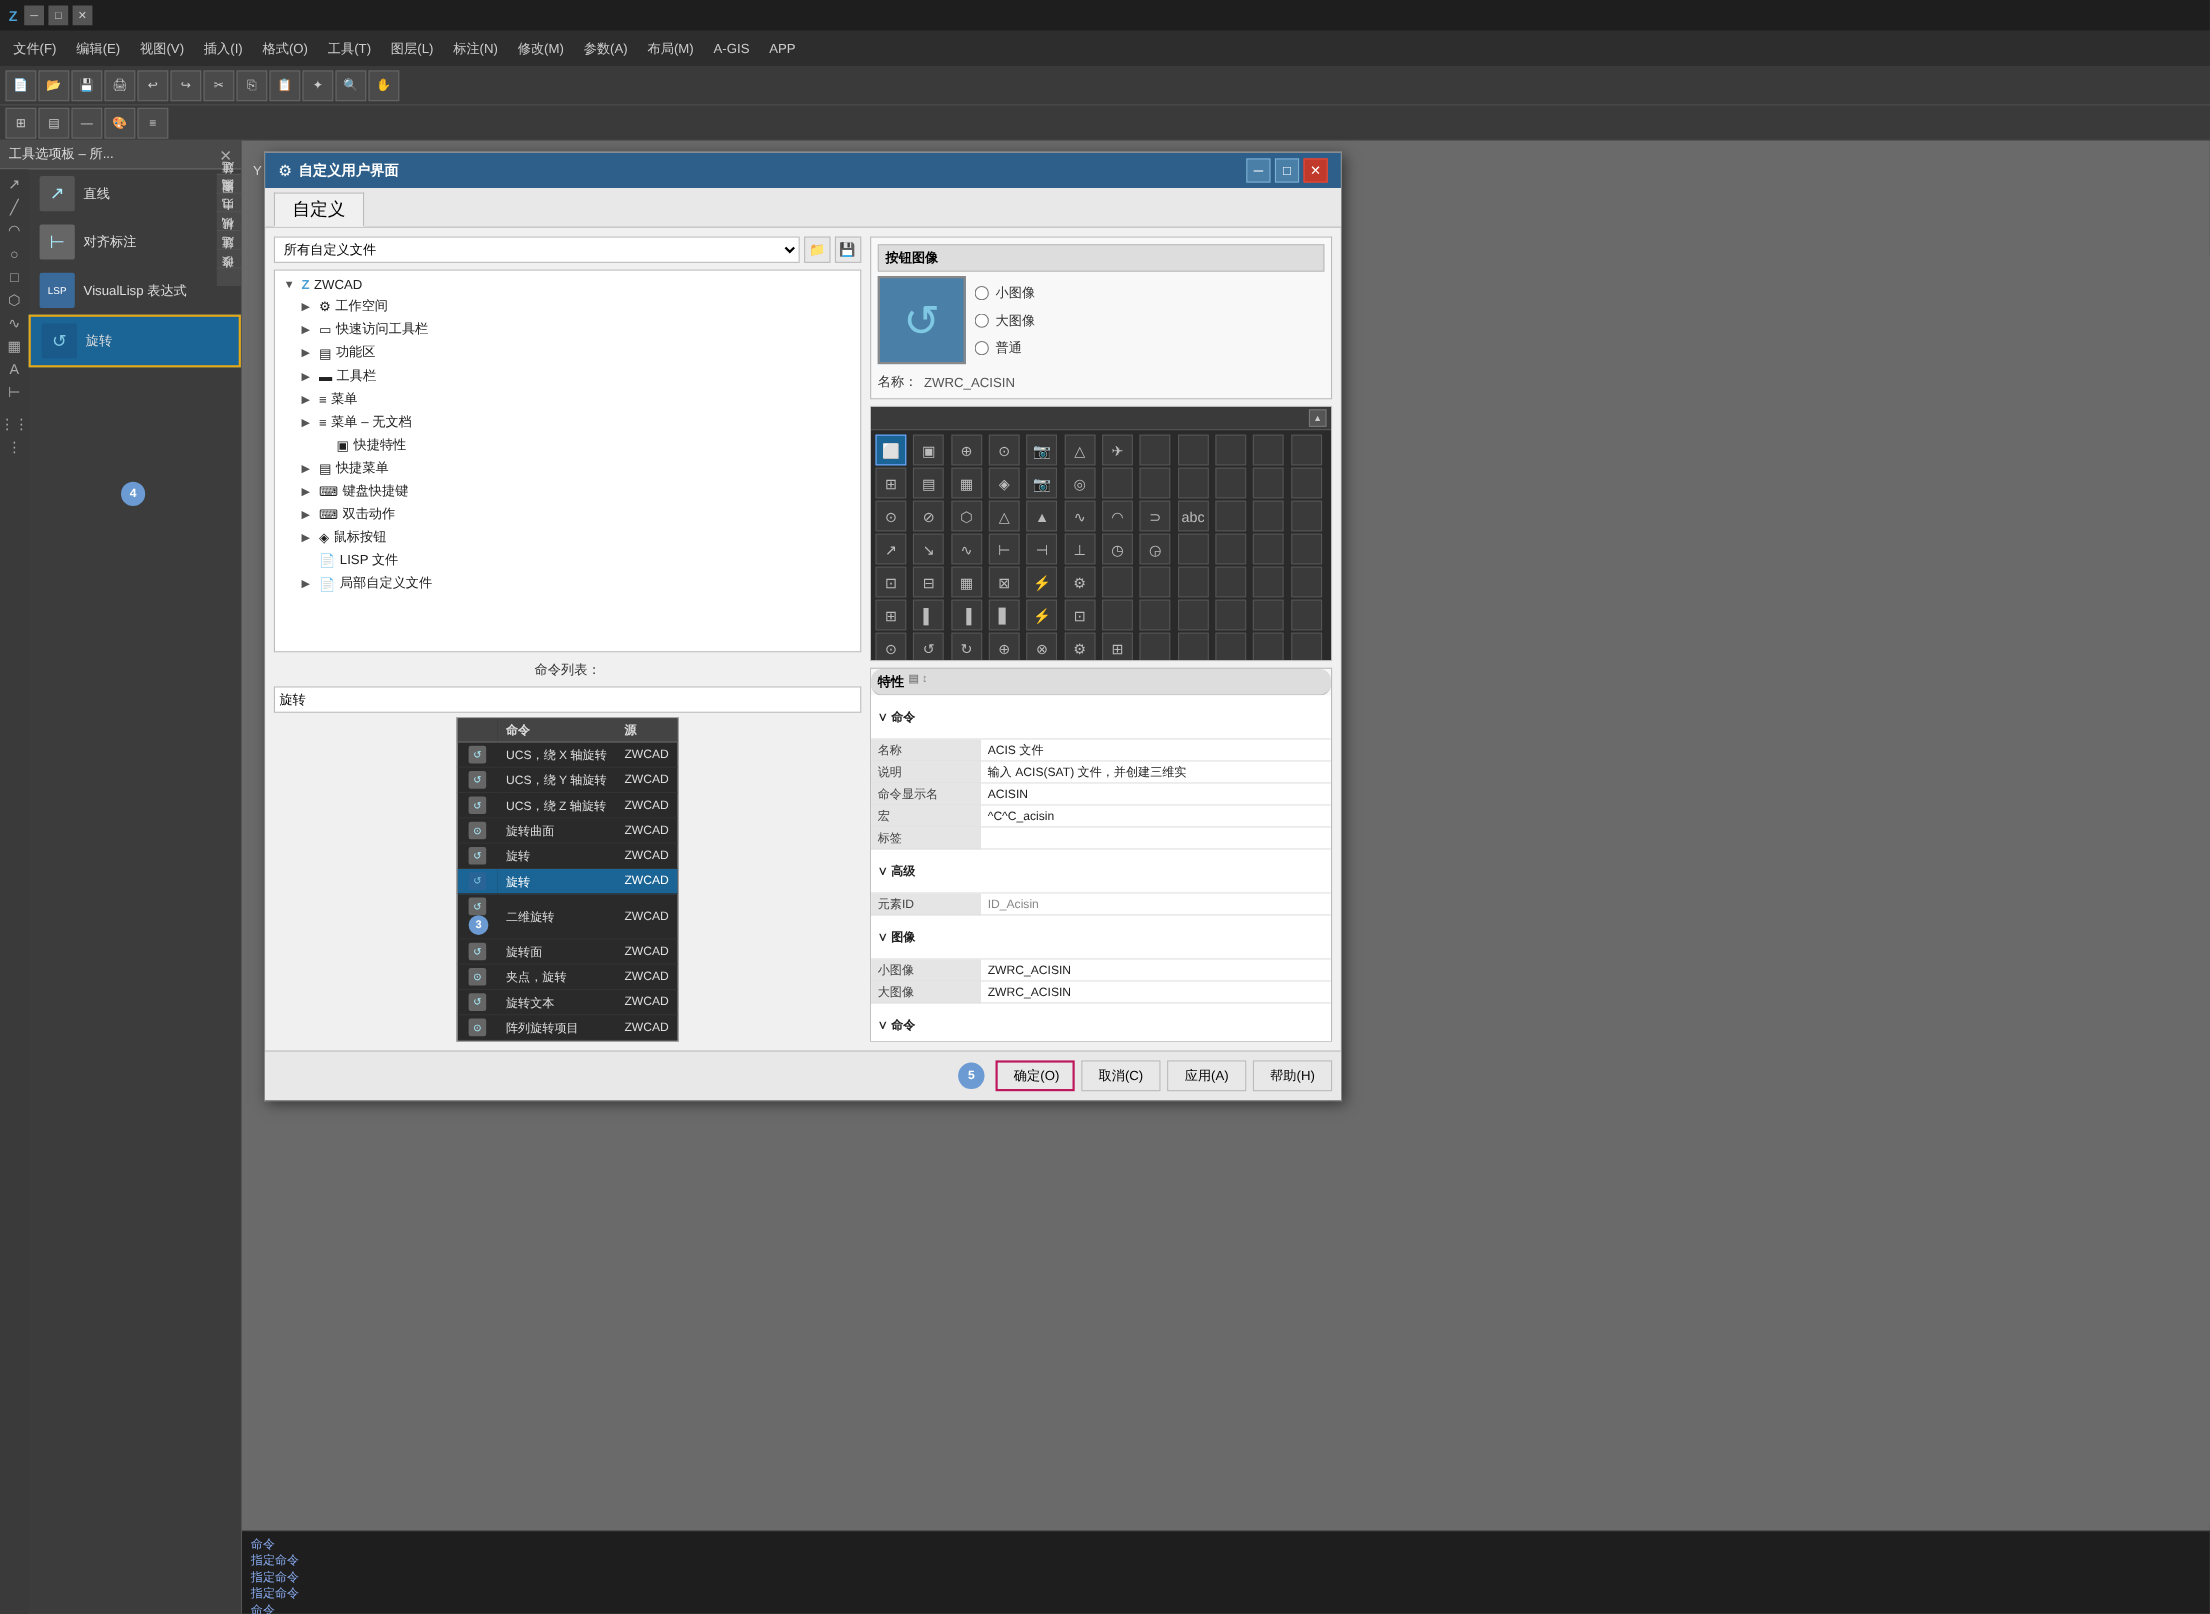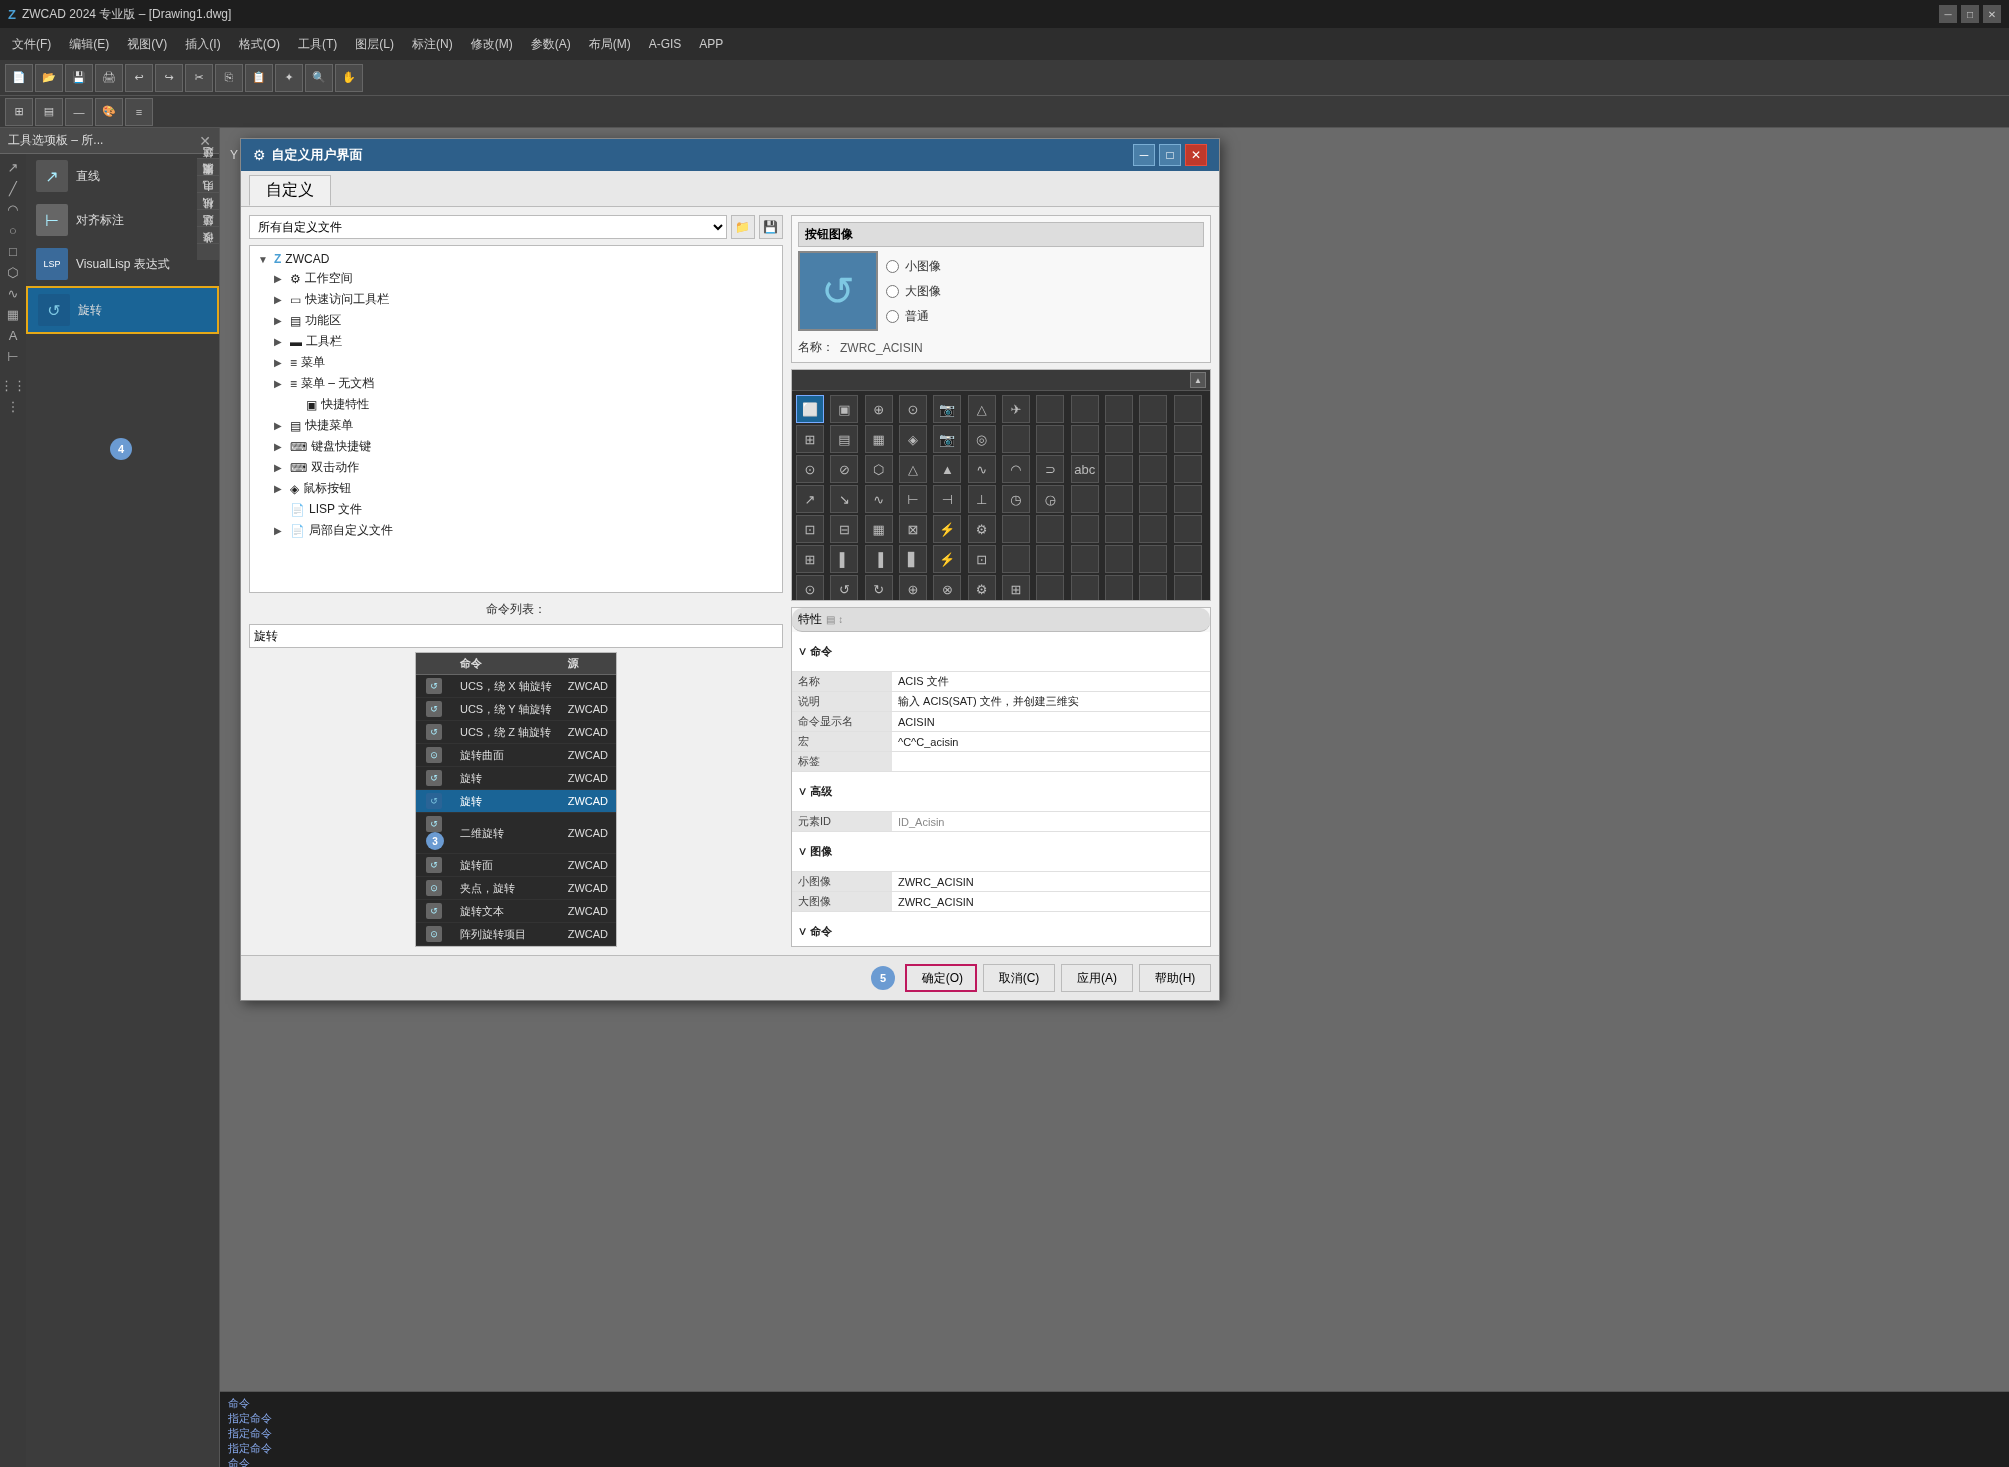--- a/index.html
+++ b/index.html
@@ -406,25 +406,24 @@
     
     .props-section {
       border: 1px solid #bbb;
       background: #f8f8f8;
       overflow-y: auto;
       height: 340px;
     }
     .props-header {
       background: #ddd;
       padding: 3px 6px;
-      font-weight: normal;
+      font-weight: bold;
       font-size: 12px;
       border-bottom: 1px solid #bbb;
       display: flex;
-      align-items: center;
       gap: 4px;
       border-radius: 10px;
     }
     .props-table {
       width: 100%;
       border-collapse: collapse;
     }
     .props-table tr td {
       padding: 2px 6px;
       font-size: 11px;
@@ -519,21 +518,20 @@
       cursor: pointer;
       border-bottom: 1px solid #555;
       text-align: center;
     }
   </style>
 </head>
 <body>
 
 <div class="title-bar">
   <span class="zwcad-logo">Z</span>
-  <span class="title-bar-title">ZWCAD 2024 专业版 – [Drawing1.dwg]</span>
   <div class="title-bar-controls">
     <button class="title-bar-btn">─</button>
     <button class="title-bar-btn">□</button>
     <button class="title-bar-btn">✕</button>
   </div>
 </div>
 
 <div class="menu-bar">
   <span class="menu-item">文件(F)</span>
   <span class="menu-item">编辑(E)</span>

